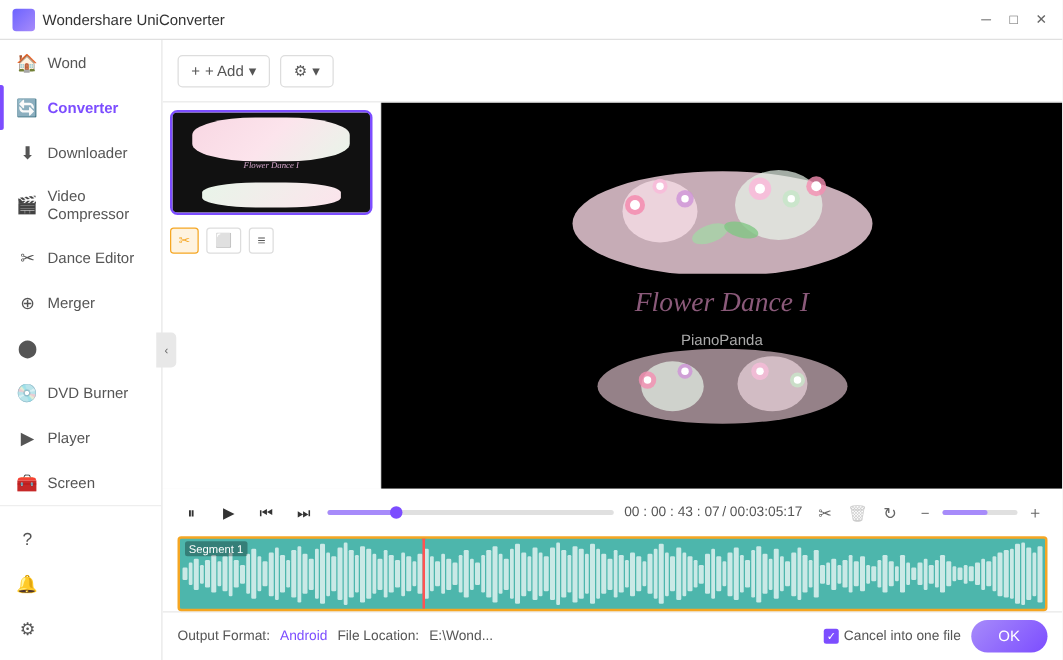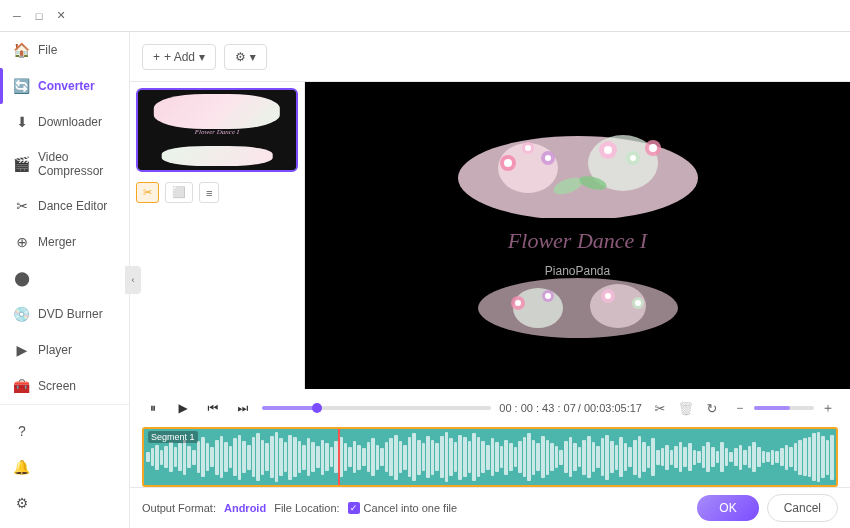--- a/index.html
+++ b/index.html
@@ -382,21 +382,21 @@
     }
     .bottom-row {
       display: flex;
       align-items: center;
       gap: 8px;
       font-size: 11px;
       color: #555;
     }
     .format-value {
       color: #7c4dff;
-      font-weight: 700;
+      font-weight: 400;
     }
     .location-value {
       color: #555;
       flex: 1;
     }
     .merge-check {
       display: flex;
       align-items: center;
       gap: 4px;
       font-size: 11px;
@@ -433,33 +433,37 @@
       display: flex;
       align-items: center;
       gap: 8px;
       margin-left: auto;
     }
   </style>
 </head>
 <body>
 
 <div class="title-bar">
+  <div class="title-bar-logo">
+    <div class="title-bar-icon"></div>
+    <span class="title-bar-text">Wondershare UniConverter</span>
+  </div>
   <div class="title-bar-controls">
     <div class="title-ctrl">─</div>
     <div class="title-ctrl">□</div>
     <div class="title-ctrl">✕</div>
   </div>
 </div>
 
 <div class="app-body">
 
   <div class="sidebar" style="position:relative;">
     <div class="sidebar-item">
       <span class="sidebar-icon">🏠</span>
-      <span>File</span>
+      <span>Wond</span>
     </div>
     <div class="sidebar-item active">
       <span class="sidebar-icon">🔄</span>
       <span>Converter</span>
     </div>
     <div class="sidebar-item">
       <span class="sidebar-icon">⬇</span>
       <span>Downloader</span>
     </div>
     <div class="sidebar-item">
@@ -769,24 +773,24 @@
             </div>
         </div>
       </div>
     </div>
 
     <div class="bottom-bar">
       <div class="bottom-row">
         <span>Output Format:</span>
         <span class="format-value">Android</span>
         <span>File Location:</span>
+        <span class="location-value">E:\Wond...</span>
         <div class="merge-check">
           <div class="check-box">✓</div>
           <span>Cancel into one file</span>
         </div>
         <div class="bottom-actions">
           <button class="ok-btn">OK</button>
-          <button class="cancel-btn">Cancel</button>
         </div>
       </div>
     </div>
   </div>
 </div>
 
 </body></html>

